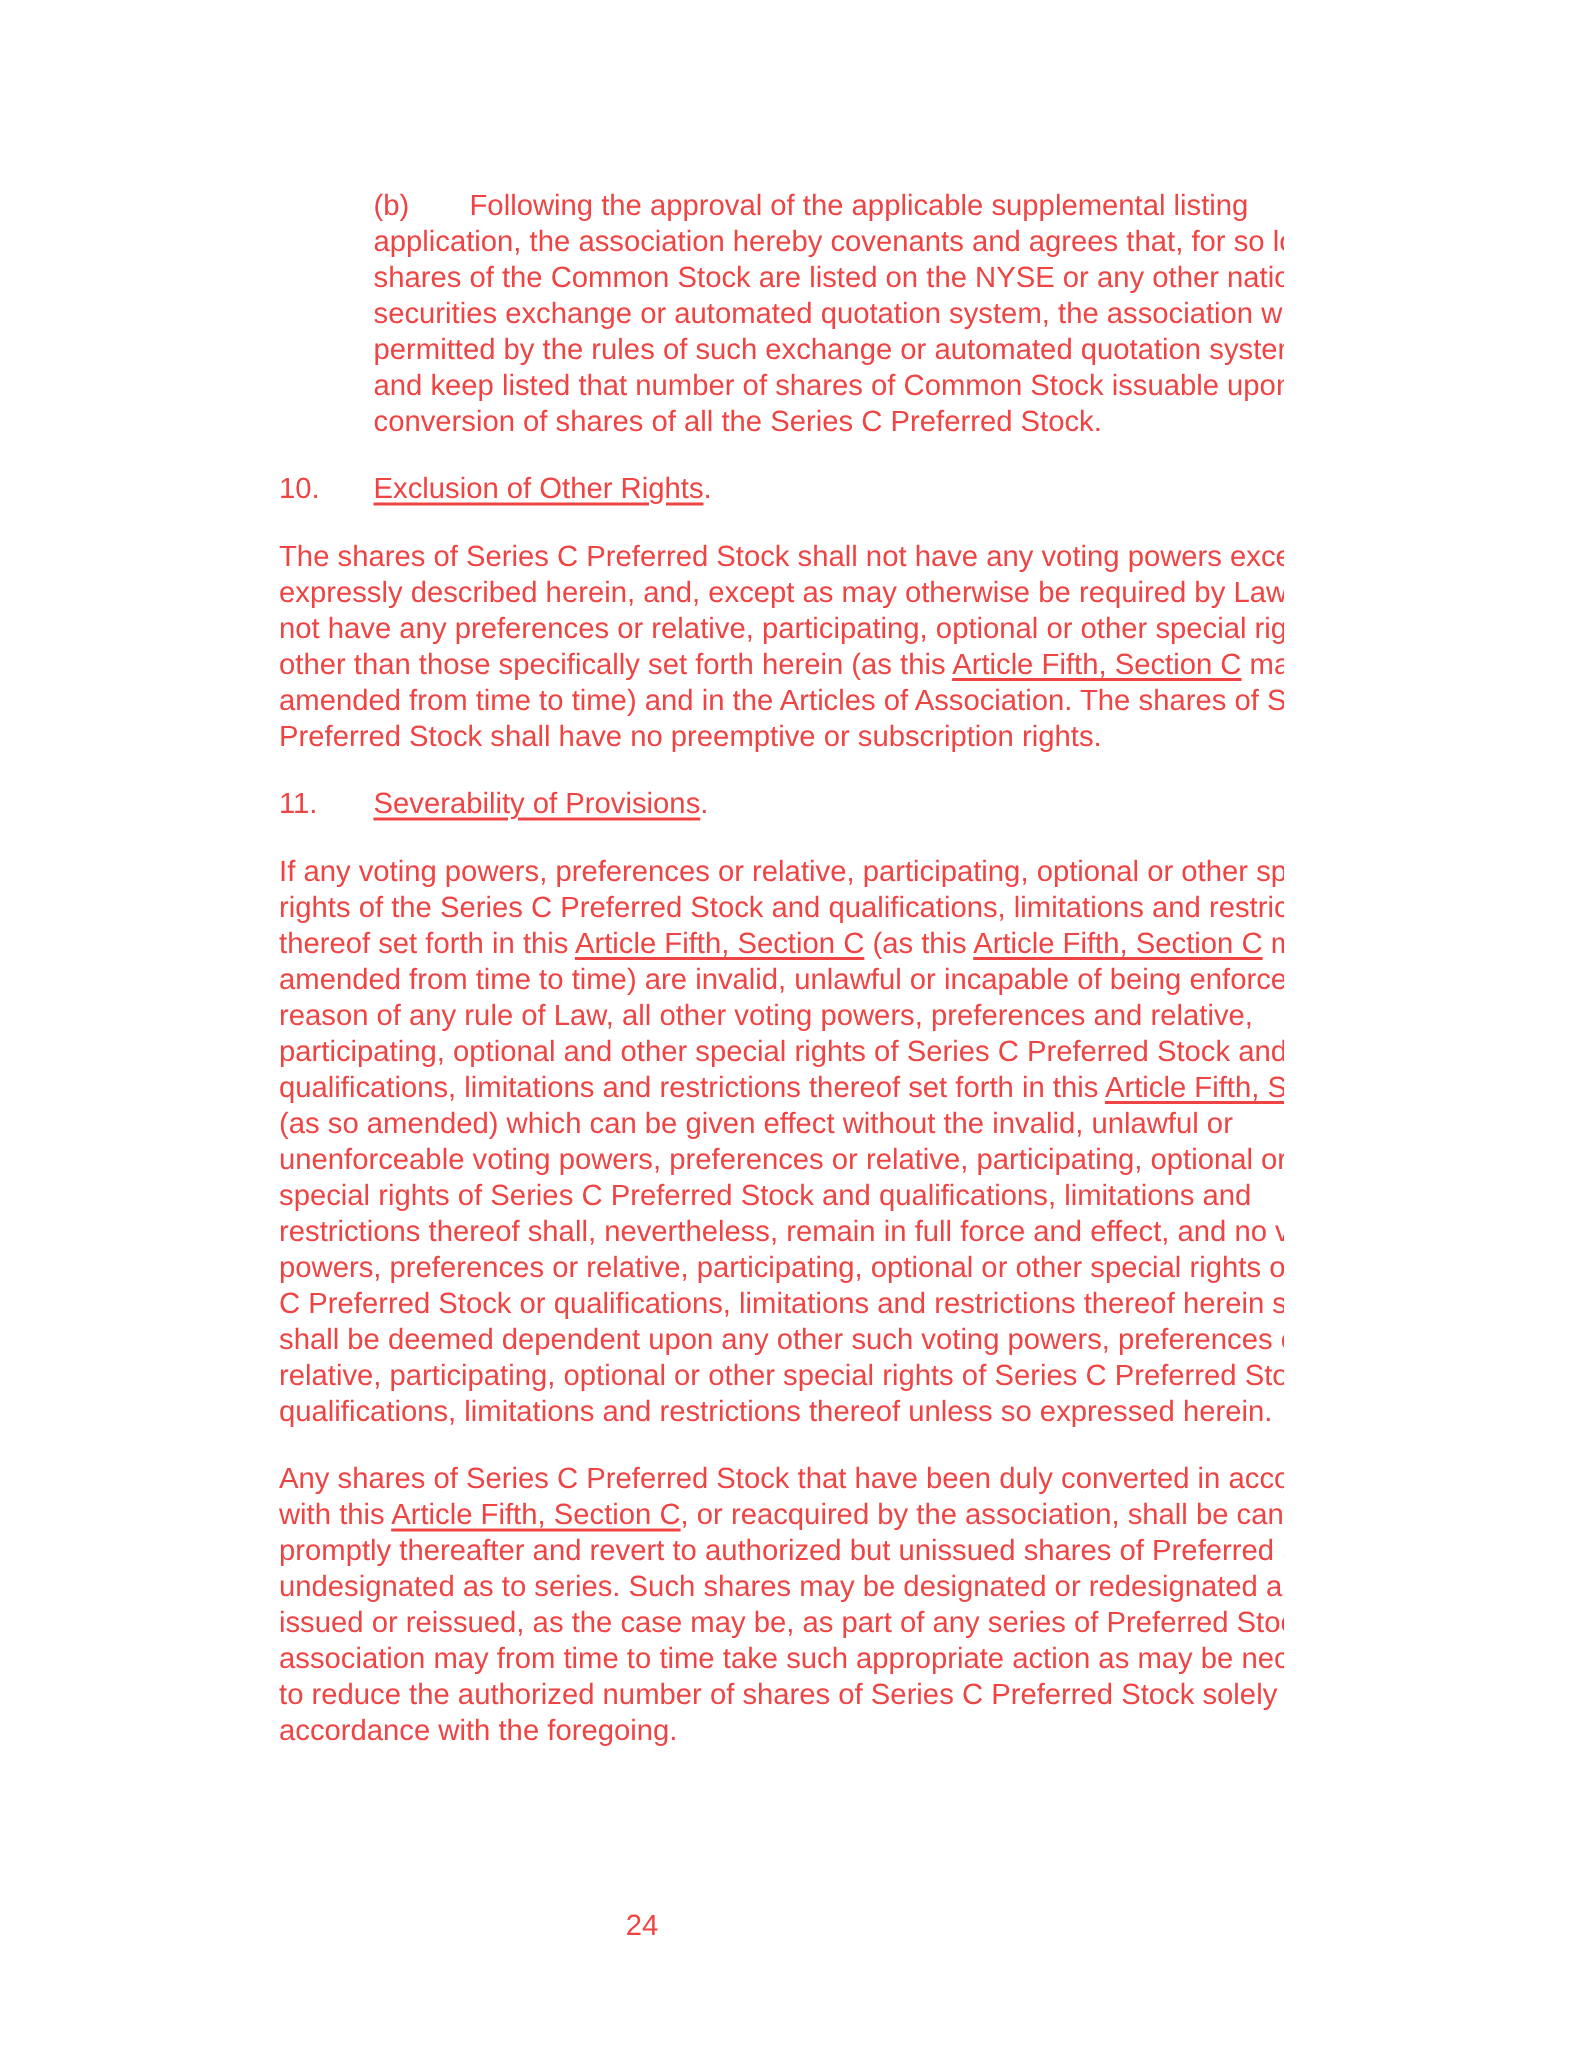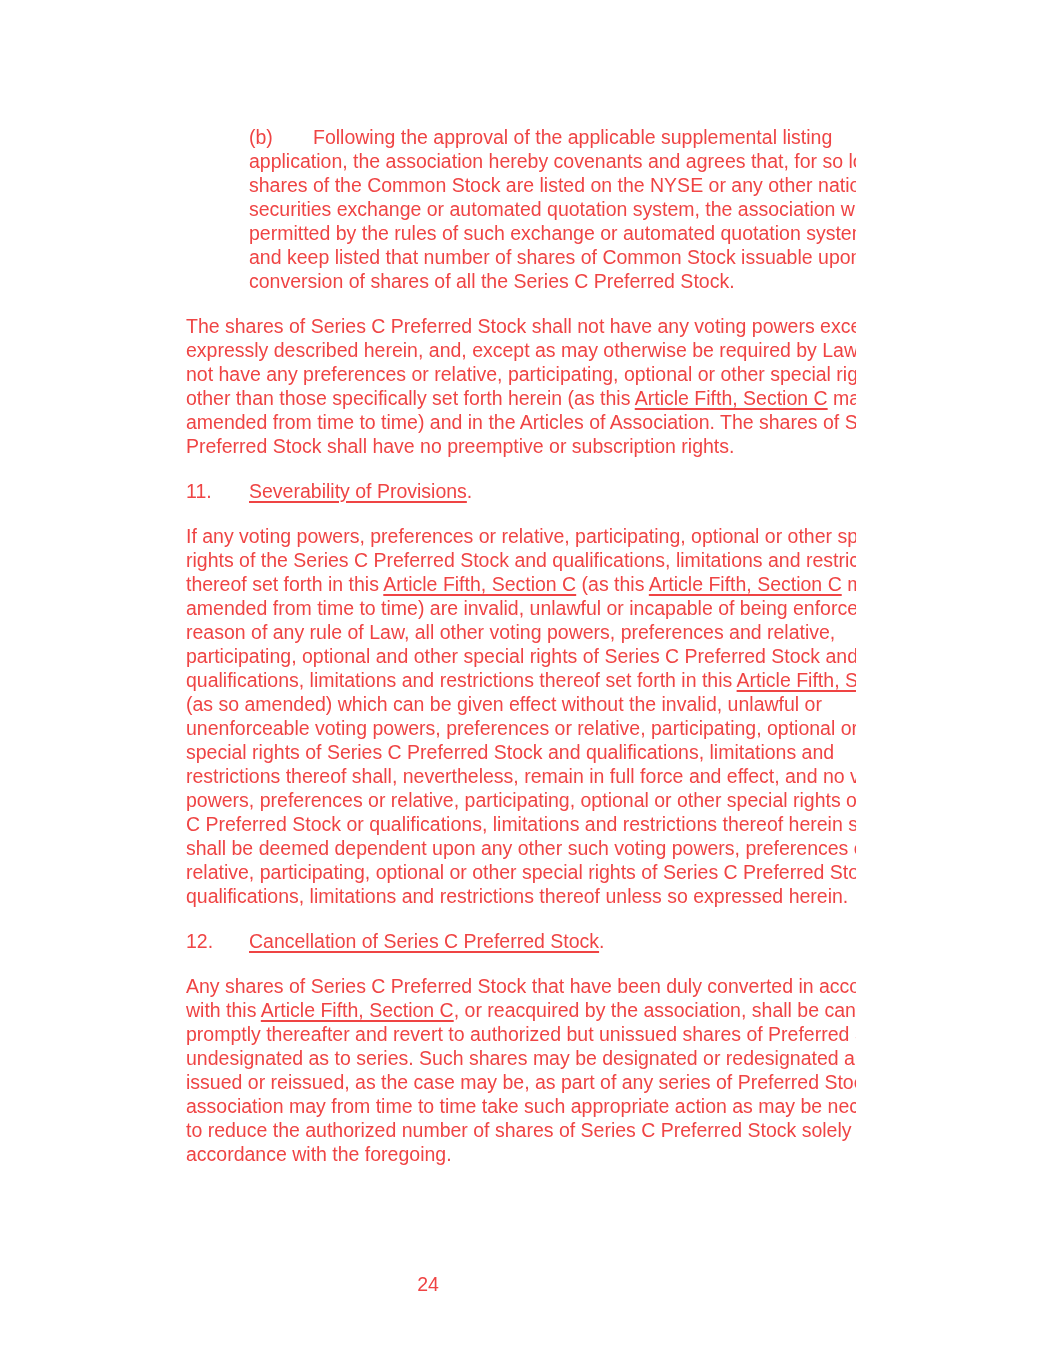--- a/index.html
+++ b/index.html
@@ -54,27 +54,27 @@
   }
 </style>
 </head>
 <body>
 
 <div class="page">
   <div class="content">
 
     <p class="indent-para"><span class="para-label">(b)</span><span>Following the approval of the applicable supplemental listing application, the association hereby covenants and agrees that, for so long as shares of the Common Stock are listed on the NYSE or any other national securities exchange or automated quotation system, the association will, if permitted by the rules of such exchange or automated quotation system, list and keep listed that number of shares of Common Stock issuable upon conversion of shares of all the Series C Preferred Stock.</span></p>
 
+    <p class="section-heading"><span class="section-number">10.</span><span class="u">Exclusion of Other Rights</span><span>.</span></p>
 
     <p class="body-para"><span>The shares of Series C Preferred Stock shall not have any voting powers except as expressly described herein, and, except as may otherwise be required by Law, shall not have any preferences or relative, participating, optional or other special rights, other than those specifically set forth herein (as this </span><span class="u">Article Fifth, Section C</span><span> may be amended from time to time) and in the Articles of Association. The shares of Series C Preferred Stock shall have no preemptive or subscription rights.</span></p>
 
     <p class="section-heading"><span class="section-number">11.</span><span class="u">Severability of Provisions</span><span>.</span></p>
 
     <p class="body-para"><span>If any voting powers, preferences or relative, participating, optional or other special rights of the Series C Preferred Stock and qualifications, limitations and restrictions thereof set forth in this </span><span class="u">Article Fifth, Section C</span><span> (as this </span><span class="u">Article Fifth, Section C</span><span> may be amended from time to time) are invalid, unlawful or incapable of being enforced by reason of any rule of Law, all other voting powers, preferences and relative, participating, optional and other special rights of Series C Preferred Stock and qualifications, limitations and restrictions thereof set forth in this </span><span class="u">Article Fifth, Section C</span><span> (as so amended) which can be given effect without the invalid, unlawful or unenforceable voting powers, preferences or relative, participating, optional or other special rights of Series C Preferred Stock and qualifications, limitations and restrictions thereof shall, nevertheless, remain in full force and effect, and no voting powers, preferences or relative, participating, optional or other special rights of Series C Preferred Stock or qualifications, limitations and restrictions thereof herein set forth shall be deemed dependent upon any other such voting powers, preferences or relative, participating, optional or other special rights of Series C Preferred Stock or qualifications, limitations and restrictions thereof unless so expressed herein.</span></p>
 
-    <p class="section-heading"><span class="section-number">12.</span><span class="u">Cancellation of Series C Preferred Stock</span><span>.</span></p>
 
     <p class="body-para"><span>Any shares of Series C Preferred Stock that have been duly converted in accordance with this </span><span class="u">Article Fifth, Section C</span><span>, or reacquired by the association, shall be cancelled promptly thereafter and revert to authorized but unissued shares of Preferred Stock undesignated as to series. Such shares may be designated or redesignated and issued or reissued, as the case may be, as part of any series of Preferred Stock. The association may from time to time take such appropriate action as may be necessary to reduce the authorized number of shares of Series C Preferred Stock solely in accordance with the foregoing.</span></p>
 
   </div>
 
   <div class="page-footer">24</div>
 </div>
 
 </body></html>

